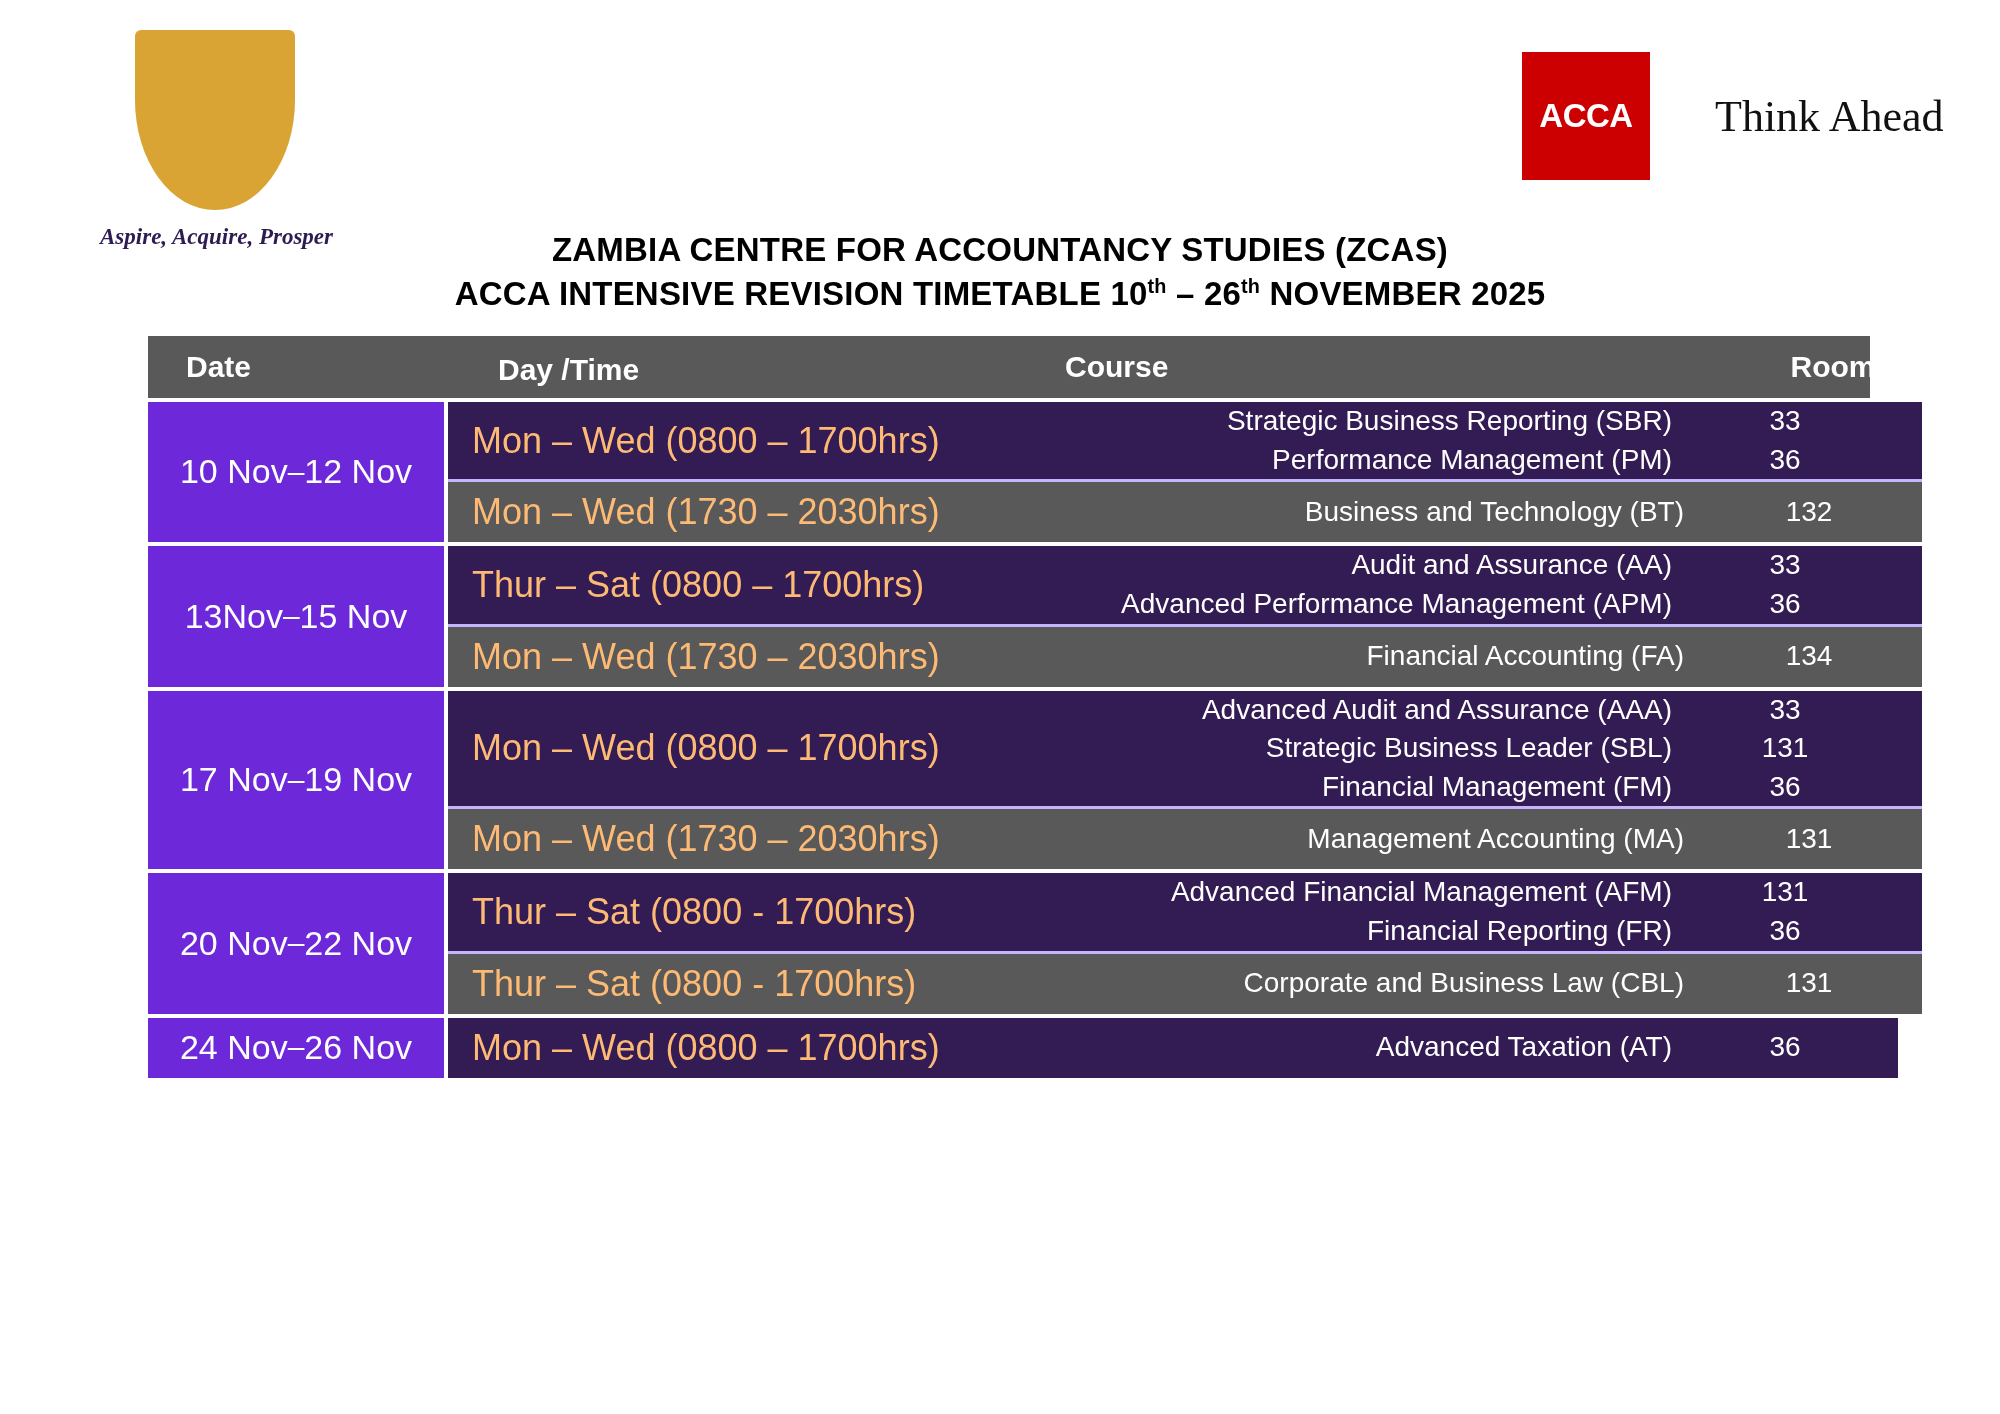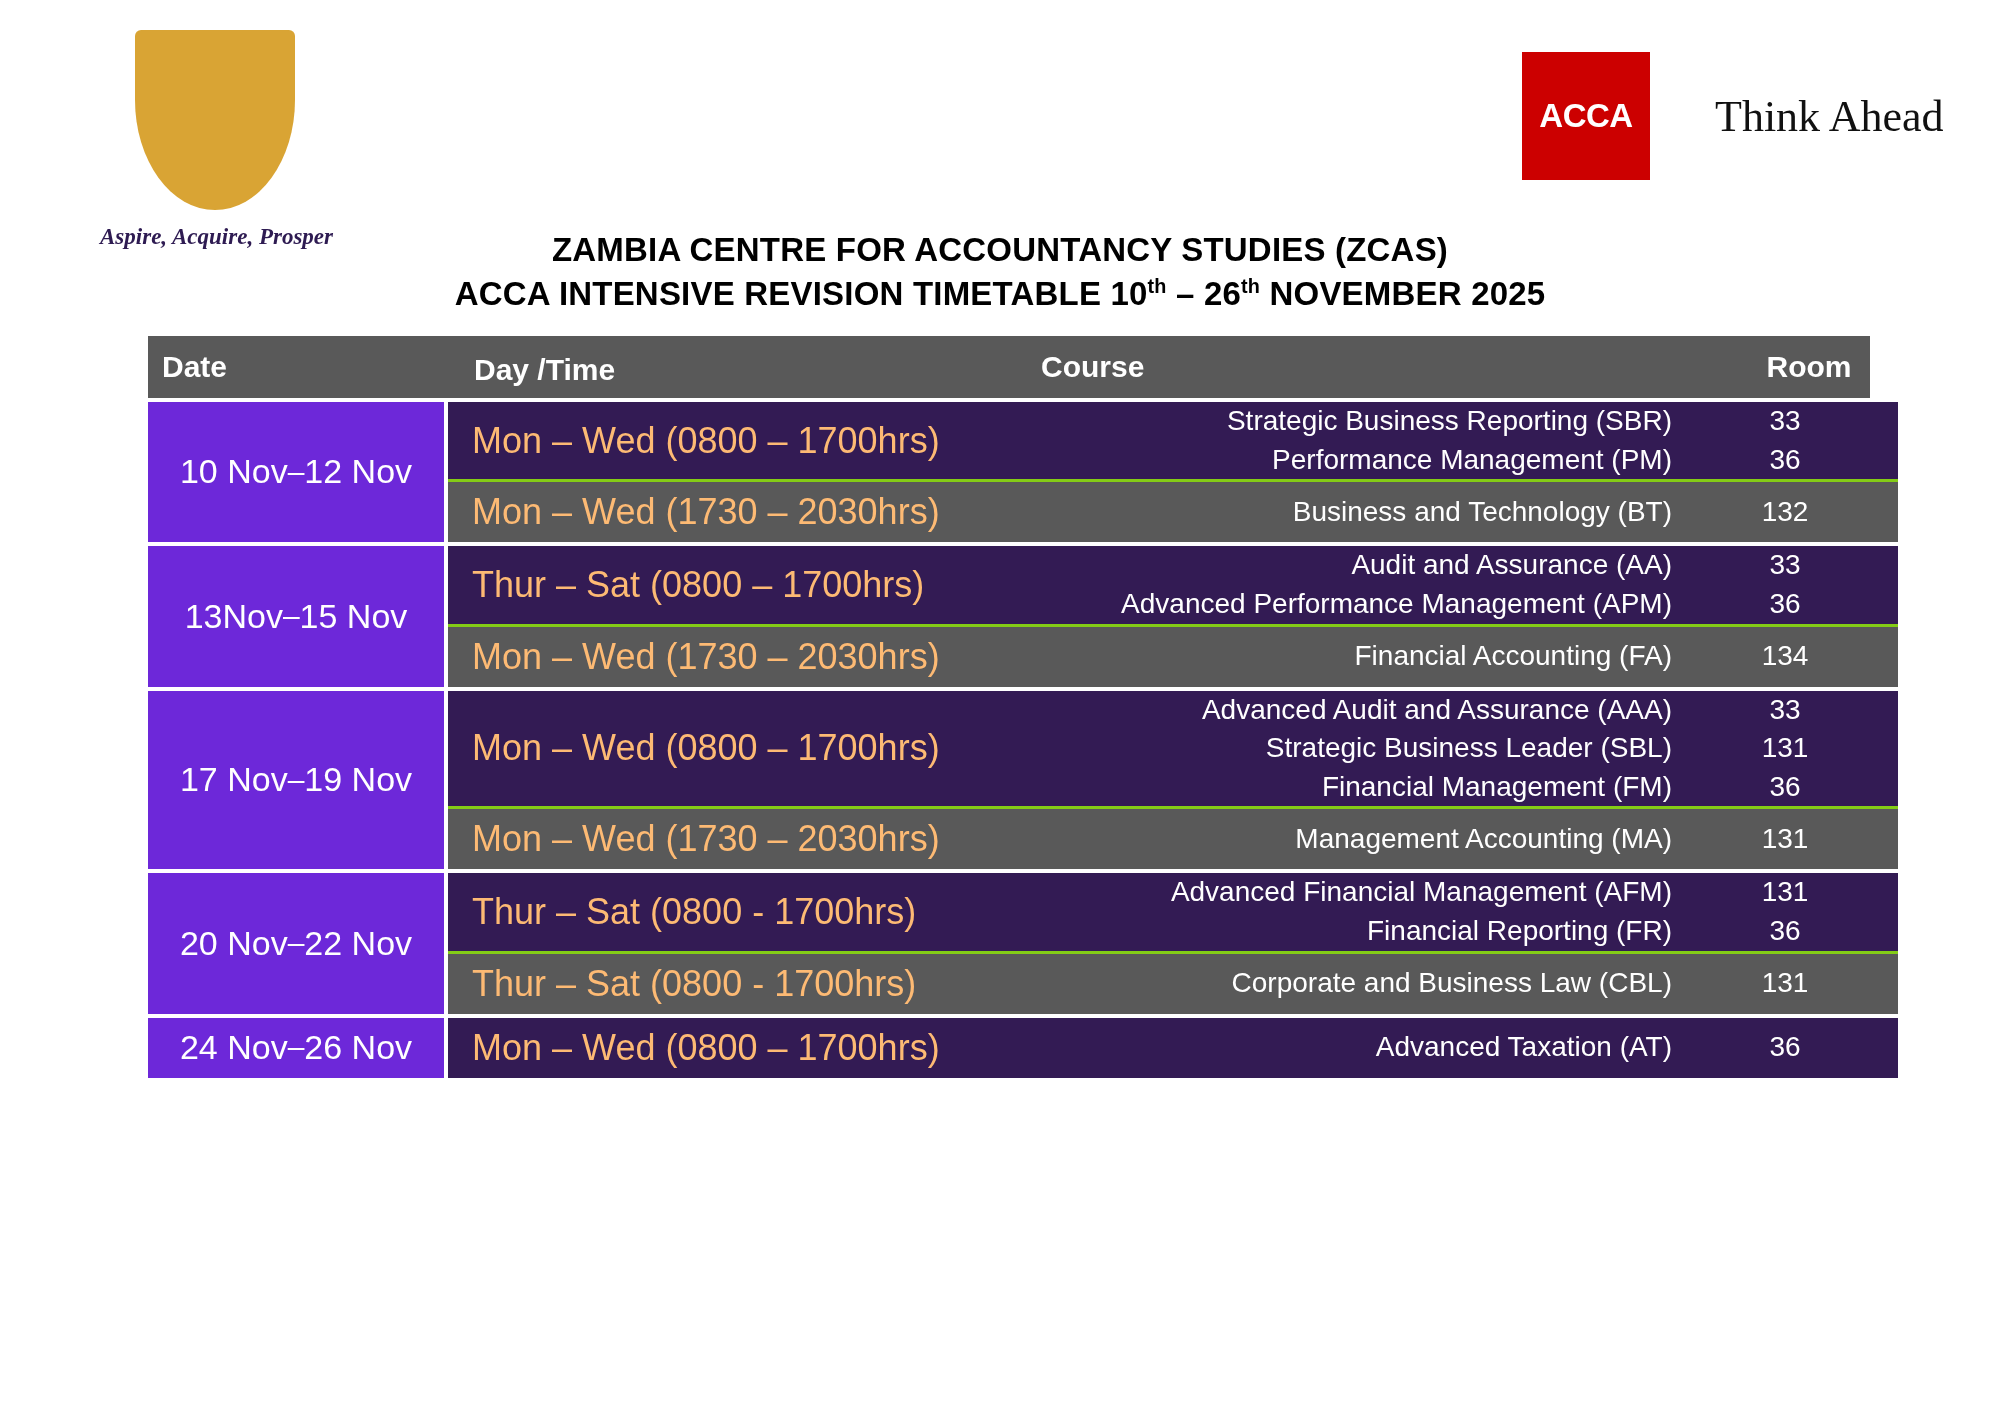--- a/index.html
+++ b/index.html
@@ -171,20 +171,21 @@
     position: absolute;
     left: 148px;
     top: 336px;
     width: 1722px;
   }
   .tt-head {
     display: flex;
     background: #595959;
     height: 62px;
     align-items: center;
+    padding-left: 24px;
   }
   .tt-head .cell {
     color: #ffffff;
     font-weight: bold;
     font-size: 30px;
   }
   .col-date   { width: 296px; flex: none; }
   .col-time   { width: 545px; flex: none; }
   .col-course { width: 655px; flex: none; }
   .col-room   { width: 226px; flex: none; }
@@ -214,21 +215,21 @@
   .date-cell .dash { line-height: 0.75; font-size: 30px; }
 
   .rows { flex: 1; display: flex; flex-direction: column; }
   .row {
     display: flex;
     align-items: center;
     min-height: 60px;
   }
   .row.purple { background: #331B54; }
   .row.gray   { background: #595959; }
-  .row + .row { border-top: 3px solid #84cc16; }
+  .row + .row { border-top: 3px solid #c4b5fd; gap: 12px; }
 
   .row .time {
     width: 545px;
     flex: none;
     padding-left: 24px;
     color: #fdba74;
     font-size: 36px;
     white-space: nowrap;
   }
   .row .courses {

